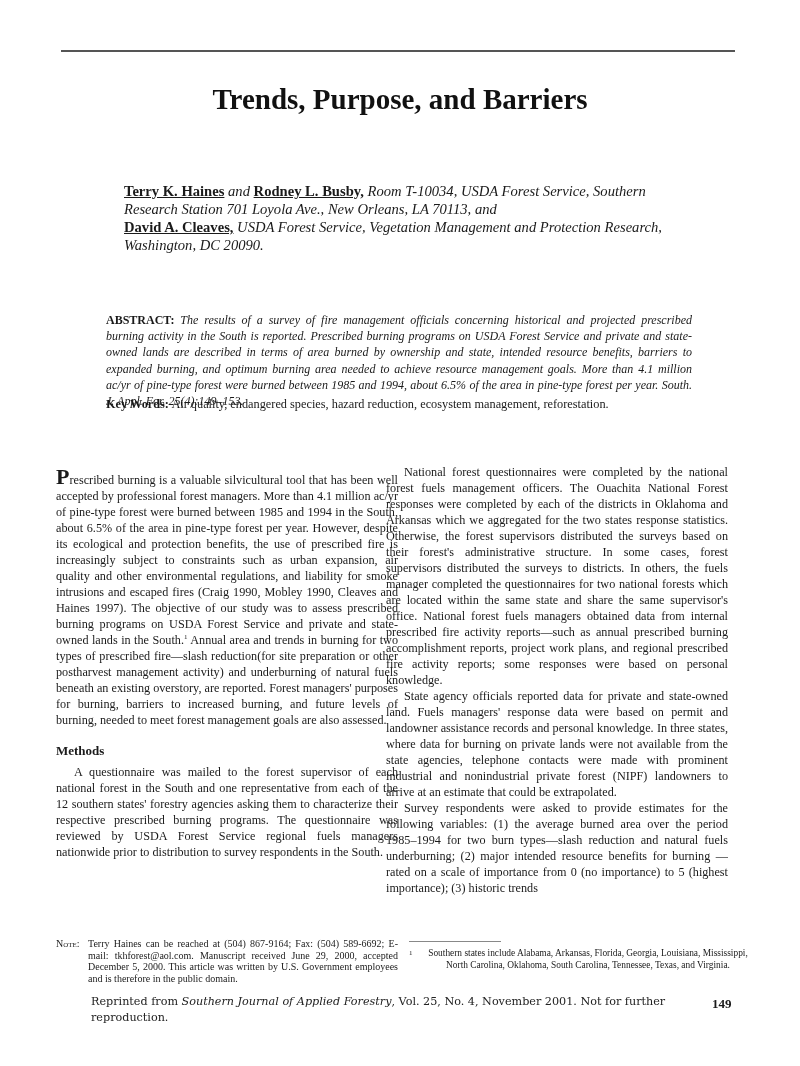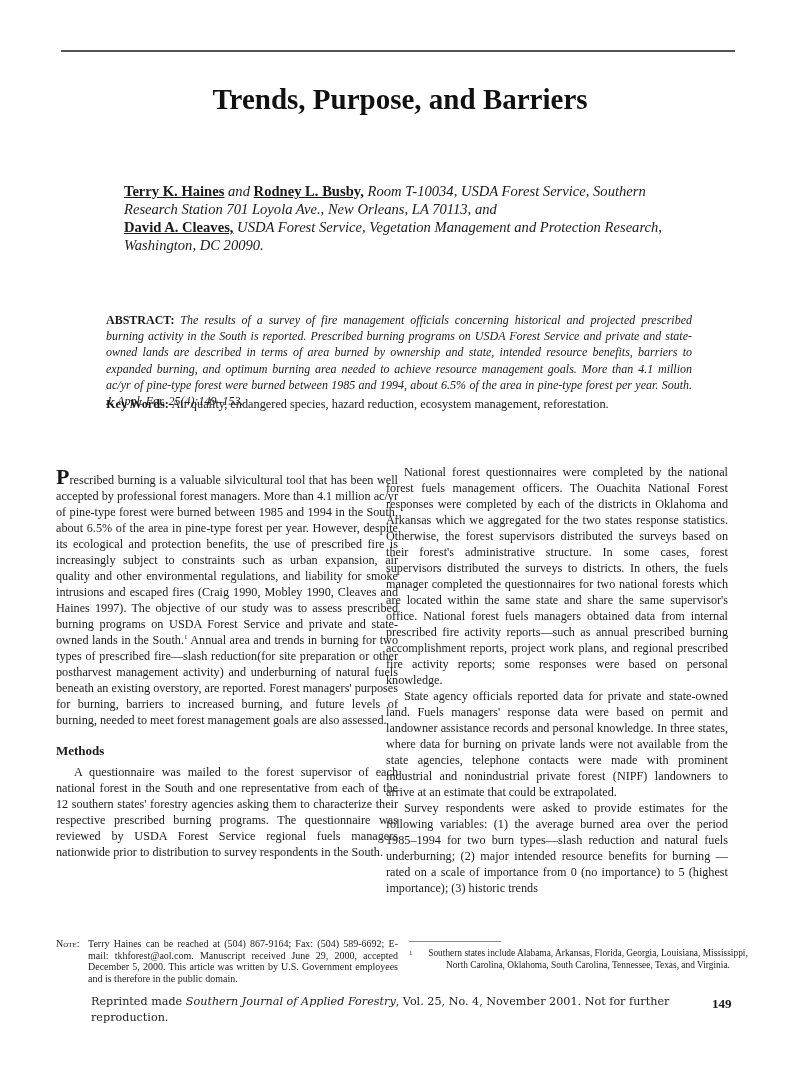--- a/index.html
+++ b/index.html
@@ -78,15 +78,15 @@
   <span class="note-text">Terry Haines can be reached at (504) 867-9164; Fax: (504) 589-6692; E-mail: tkhforest@aol.com. Manuscript received June 29, 2000, accepted December 5, 2000. This article was written by U.S. Government employees and is therefore in the public domain.</span>
 </div>
 
 <div class="fn-rule"></div>
 <div class="footnote">
   <span class="fn-mark">1</span>
   <span class="fn-text">Southern states include Alabama, Arkansas, Florida, Georgia, Louisiana, Mississippi, North Carolina, Oklahoma, South Carolina, Tennessee, Texas, and Virginia.</span>
 </div>
 
 <div class="footer">
-  <span>Reprinted made </span><i>Southern Journal of Applied Forestry</i><span>, Vol. 25, No. 4, November 2001. Not for further reproduction.</span>
+  <span>Reprinted from </span><i>Southern Journal of Applied Forestry</i><span>, Vol. 25, No. 4, November 2001. Not for further reproduction.</span>
 </div>
 <div class="page-num">149</div>
 
 </body></html>

